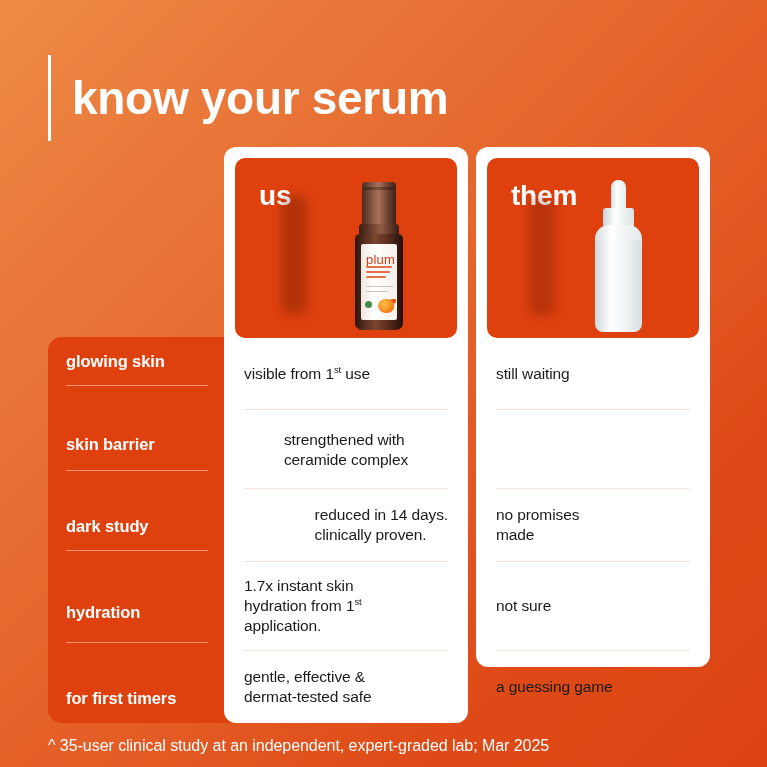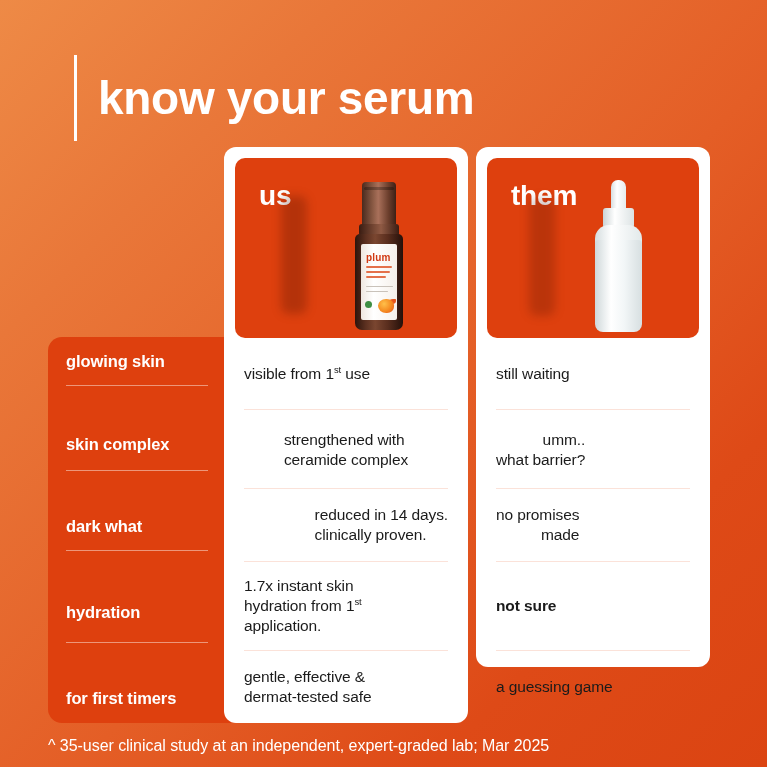--- a/index.html
+++ b/index.html
@@ -14,21 +14,21 @@
     position:relative;
     width:767px; height:767px;
     background:linear-gradient(135deg,#EE8A46 0%, #E97739 22%, #E45E26 55%, #DE4A17 78%, #DB4412 100%);
   }
 
   
   #title-block {
     position:absolute;
     left:48px; top:55px;
     height:86px;
-    display:flex; align-items:center;margin-left:26px;
+    display:flex; align-items:center;
   }
   #title-rule {
     width:3px; height:86px;
     background:#FFFFFF;
     flex:0 0 auto;
   }
   #title-text {
     color:#FFFFFF;
     font-size:46px;
     font-weight:700;
@@ -64,21 +64,21 @@
   }
   .feature-row:last-child .frule { display:none; }
 
   
   .col-card {
     position:absolute;
     background:#FFFFFF;
     border-radius:12px;
   }
   #col-us-card  { left:224px; top:147px; width:244px; height:576px; }
-  #col-them-card{ left:476px; top:147px; width:234px; height:520px;text-align:right; }
+  #col-them-card{ left:476px; top:147px; width:234px; height:520px; }
 
   .product-head {
     position:absolute;
     left:11px; top:11px;
     border-radius:10px;
     background:#DE400E;
     overflow:hidden;
   }
   #head-us   { width:222px; height:180px; }
   #head-them { width:212px; height:180px; }
@@ -125,21 +125,21 @@
   }
   #plum-label {
     position:absolute; left:13px; top:62px;
     width:36px; height:76px;
     background:linear-gradient(90deg,#EFE7E0 0%,#FFFFFF 35%,#F6F0EA 100%);
     border-radius:2px;
     overflow:hidden;
   }
   #plum-wordmark {
     position:absolute; left:5px; top:9px;
-    font-size:10px; font-weight:700;
+    font-size:13px; font-weight:400;
     color:#D13A14; letter-spacing:0.2px;
     line-height:1;
   }
   .plum-line {
     position:absolute; left:5px;
     height:1.6px; border-radius:1px;
     background:#E4704A;
   }
   .plum-line.g { background:#C9C2BA; height:1.2px; }
   #plum-fruit {
@@ -253,25 +253,25 @@
     <div id="title-rule"></div>
     <div id="title-text">know your serum</div>
   </div>
 
   <div id="feature-panel">
       <div class="feature-row" style="flex: 1 1 0%;">
         <span>glowing skin</span>
         <div class="frule"></div>
       </div>
       <div class="feature-row" style="flex: 1.1 1 0%;">
-        <span>skin complex</span>
+        <span>skin barrier</span>
         <div class="frule"></div>
       </div>
       <div class="feature-row" style="flex: 1 1 0%;">
-        <span>dark what</span>
+        <span>dark study</span>
         <div class="frule"></div>
       </div>
       <div class="feature-row" style="flex: 1.24 1 0%;">
         <span>hydration</span>
         <div class="frule"></div>
       </div>
       <div class="feature-row" style="flex: 1 1 0%;">
         <span>for first timers</span>
       </div>
     </div>
@@ -331,28 +331,27 @@
         <div id="gen-shoulder"></div>
         <div id="gen-body"></div>
       </div>
     </div>
     <div class="col-body" id="body-them">
         <div class="cell" style="flex: 1 1 0%;">
           <div>still waiting</div>
           <div class="crule"></div>
         </div>
         <div class="cell" style="flex: 1.1 1 0%;">
-          <div>umm..<br>what barrier?</div>
           <div class="crule"></div>
         </div>
         <div class="cell" style="flex: 1 1 0%;">
           <div>no promises<br>made</div>
           <div class="crule"></div>
         </div>
-        <div class="cell" style="flex: 1.24 1 0%; font-weight: bold;">
+        <div class="cell" style="flex: 1.24 1 0%;">
           <div>not sure</div>
           <div class="crule"></div>
         </div>
         <div class="cell" style="flex: 1 1 0%;">
           <div>a guessing game</div>
         </div>
       </div>
   </div>
 
   <div id="footnote">^ 35-user clinical study at an independent, expert-graded lab; Mar 2025</div>

